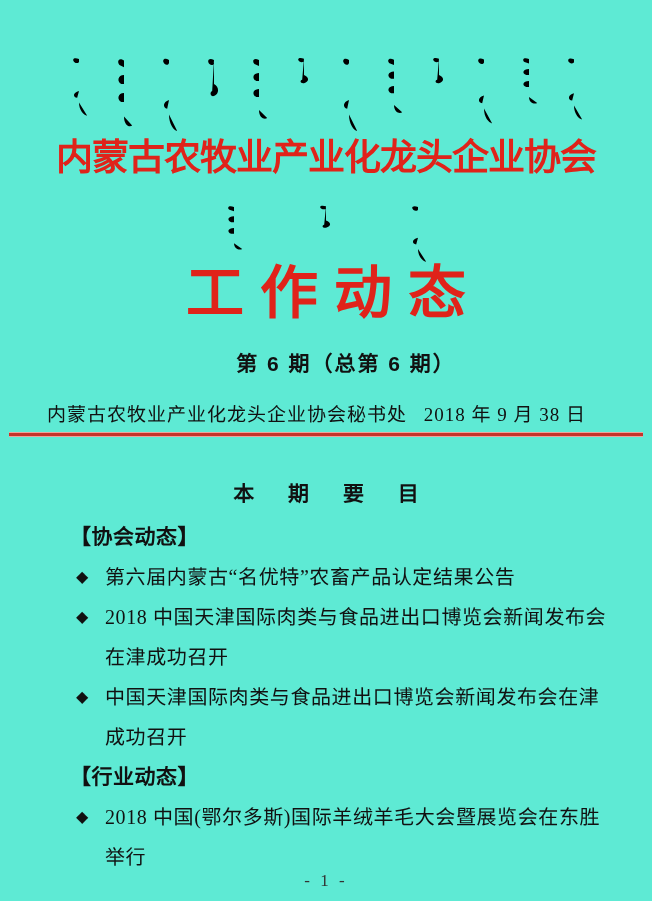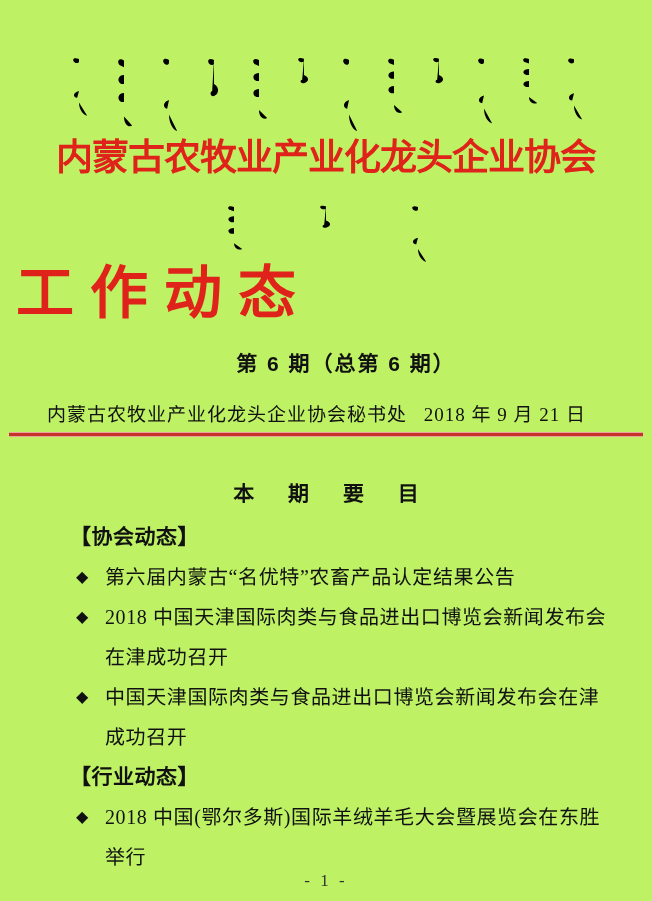--- a/index.html
+++ b/index.html
@@ -1,20 +1,20 @@
 <!DOCTYPE html>
 <html lang="zh-CN"><head>
 <meta charset="utf-8">
 <style>
   html,body{margin:0;padding:0;background:#fff;}
   .page{
     position:relative;
     width:652px;height:901px;
     margin:0 auto;
-    background:#bef264;
+    background:#5eead4;
     overflow:hidden;
     font-family:"Liberation Serif","DejaVu Serif",serif;
     color:#111;
   }
   
   .mong-row{
     display:flex;
     justify-content:center;
     align-items:flex-start;
   }
@@ -26,21 +26,21 @@
     margin:0;margin-top:2px;
     text-align:center;
     font-size:37px;
     line-height:40px;
     font-weight:bold;
     color:#e0231a;
     letter-spacing:-1px;
   }
   .bulletin-title{
     margin:0;
-    text-align:left;
+    text-align:center;
     font-size:58px;
     line-height:60px;
     font-weight:bold;
     color:#e0231a;
     letter-spacing:16px;
     padding-left:16px;
   }
   .issue-line{
     margin-top:26px;
     text-align:center;
@@ -182,21 +182,21 @@
         <use href="#mgA"></use>
       </svg>
   </div>
 
   <h2 class="bulletin-title">工作动态</h2>
 
   <div class="issue-line">第 6 期（总第 6 期）</div>
 
   <div class="pub-row">
     <span>内蒙古农牧业产业化龙头企业协会秘书处</span>
-    <span>2018 年 9 月 21 日</span>
+    <span>2018 年 9 月 38 日</span>
   </div>
 
   <div class="red-rule"></div>
 
   <div class="contents-heading">本 期 要 目</div>
 
   <div class="contents">
 
     <div class="section-label">【协会动态】</div>
 

